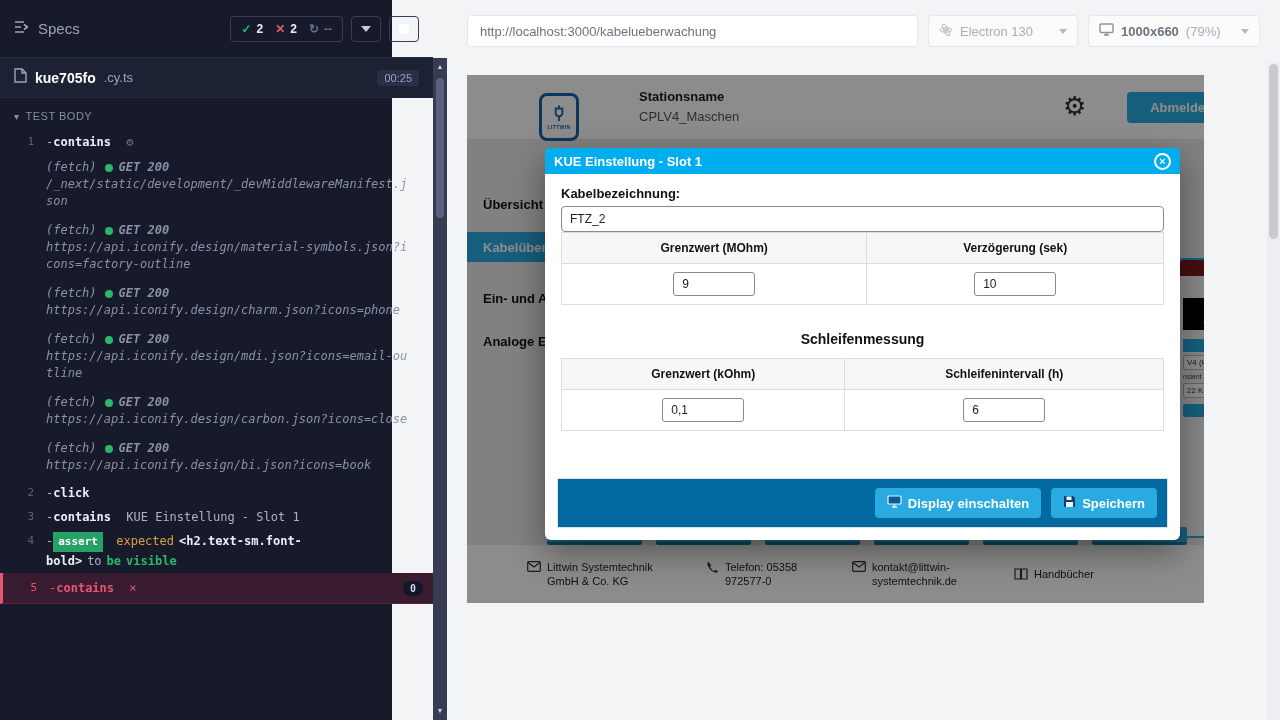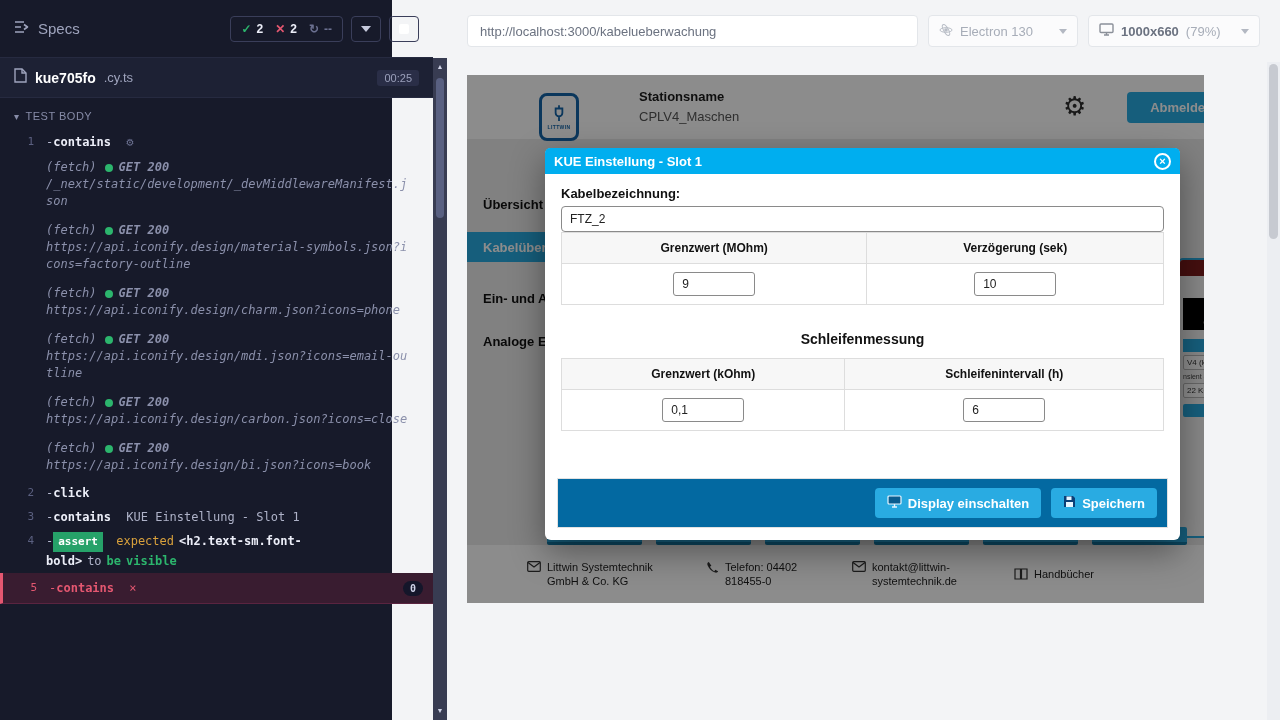--- a/index.html
+++ b/index.html
@@ -367,21 +367,21 @@
           <span class="f-icon"><svg width="14" height="11" viewBox="0 0 14 11">
                 <rect x="0.7" y="0.7" width="12.6" height="9.6" rx="1" fill="none" stroke="#333" stroke-width="1.2"></rect>
                 <path d="M1 1.5l6 4.5 6-4.5" fill="none" stroke="#333" stroke-width="1.2"></path>
               </svg></span>
           <span class="f-text">Littwin Systemtechnik GmbH &amp; Co. KG</span>
         </div>
         <div class="f-item f-phone">
           <span class="f-icon"><svg width="13" height="13" viewBox="0 0 14 14">
                 <path d="M3 1C1.5 1.5 1 3 1.8 4.8c1.6 3.6 4 6 7.4 7.4 1.8.8 3.3.3 3.8-1.2l-3-1.6-1 1.6c-2-1-3.8-2.8-4.8-4.8l1.6-1z" fill="#333"></path>
               </svg></span>
-          <span class="f-text">Telefon: 04402 818455-0</span>
+          <span class="f-text">Telefon: 05358 972577-0</span>
         </div>
         <div class="f-item f-email">
           <span class="f-icon"><svg width="14" height="11" viewBox="0 0 14 11">
                 <rect x="0.7" y="0.7" width="12.6" height="9.6" rx="1" fill="none" stroke="#333" stroke-width="1.2"></rect>
                 <path d="M1 1.5l6 4.5 6-4.5" fill="none" stroke="#333" stroke-width="1.2"></path>
               </svg></span>
           <span class="f-text">kontakt@littwin-systemtechnik.de</span>
         </div>
         <div class="f-item">
           <span class="f-icon"><svg width="14" height="12" viewBox="0 0 14 12">

